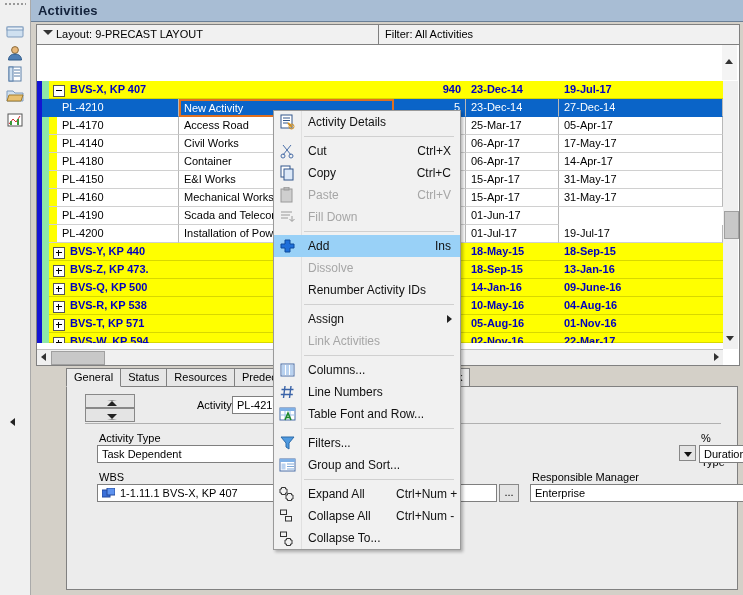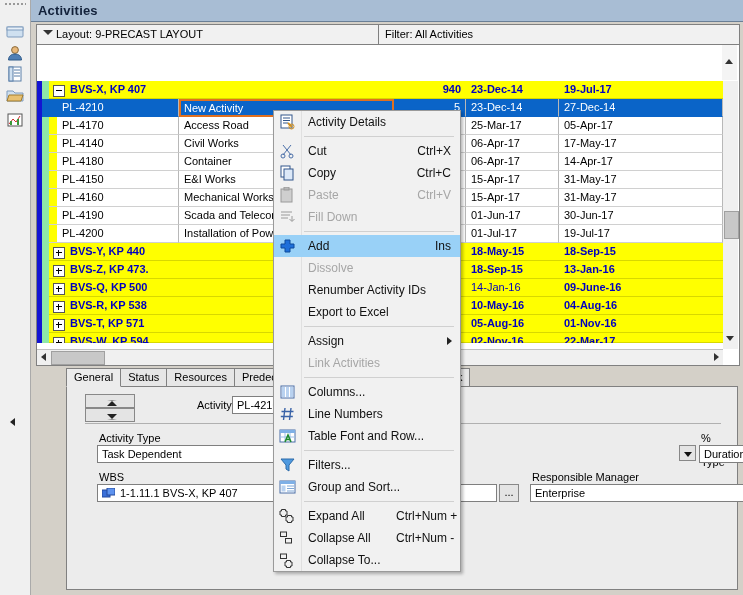--- a/index.html
+++ b/index.html
@@ -382,23 +382,20 @@
             </div>
           <div class="cell" style="left:142px;width:215px">
               <span>Scada and Telecom</span>
             </div>
           <div class="cell r" style="left:357px;width:72px">
               <span>0</span>
             </div>
           <div class="cell" style="left:429px;width:93px">
               <span>01-Jun-17</span>
             </div>
-          <div class="cell" style="left:522px;width:164px">
-              <span>30-Jun-17</span>
-            </div>
         </div>
 
         <div class="row act" style="top:144px">
           <div class="stripe"></div>
             <div class="stripe2"></div>
           <div class="cell" style="left:12px;width:130px;background:#ffff00;border-right:none"></div>
           <div class="cell" style="left:20px;width:122px">
               <span>PL-4200</span>
             </div>
           <div class="cell" style="left:142px;width:215px">
@@ -446,21 +443,21 @@
         <div class="row wbs" style="top:198px">
           <div class="stripe"></div>
             <div class="stripe2"></div>
           <div class="wbar"></div>
           <div class="pm">
               <i class="h"></i>
               <i class="v"></i>
             </div>
           <div class="nm">BVS-Q, KP 500</div>
           <div style="position:absolute;left:357px;top:2px;width:67px;text-align:right;font-weight:bold;color:#0000c0">0</div>
-          <div style="position:absolute;left:434px;top:2px;font-weight:normal;color:#0000c0">14-Jan-16</div>
+          <div style="position:absolute;left:434px;top:2px;font-weight:bold;color:#0000c0">14-Jan-16</div>
           <div style="position:absolute;left:527px;top:2px;font-weight:bold;color:#0000c0">09-June-16</div>
         </div>
 
         <div class="row wbs" style="top:216px">
           <div class="stripe"></div>
             <div class="stripe2"></div>
           <div class="wbar"></div>
           <div class="pm">
               <i class="h"></i>
               <i class="v"></i>
@@ -649,23 +646,20 @@
 
 
     <div class="mi dis">
       <span>Dissolve</span>
     </div>
 
     <div class="mi">
       <span>Renumber Activity IDs</span>
     </div>
 
-    <div class="mi">
-      <span>Export to Excel</span>
-    </div>
 
     <div class="sep"></div>
 
     <div class="mi">
       <span>Assign</span>
       <span class="sub"></span>
     </div>
 
     <div class="mi dis">
       <span>Link Activities</span>

